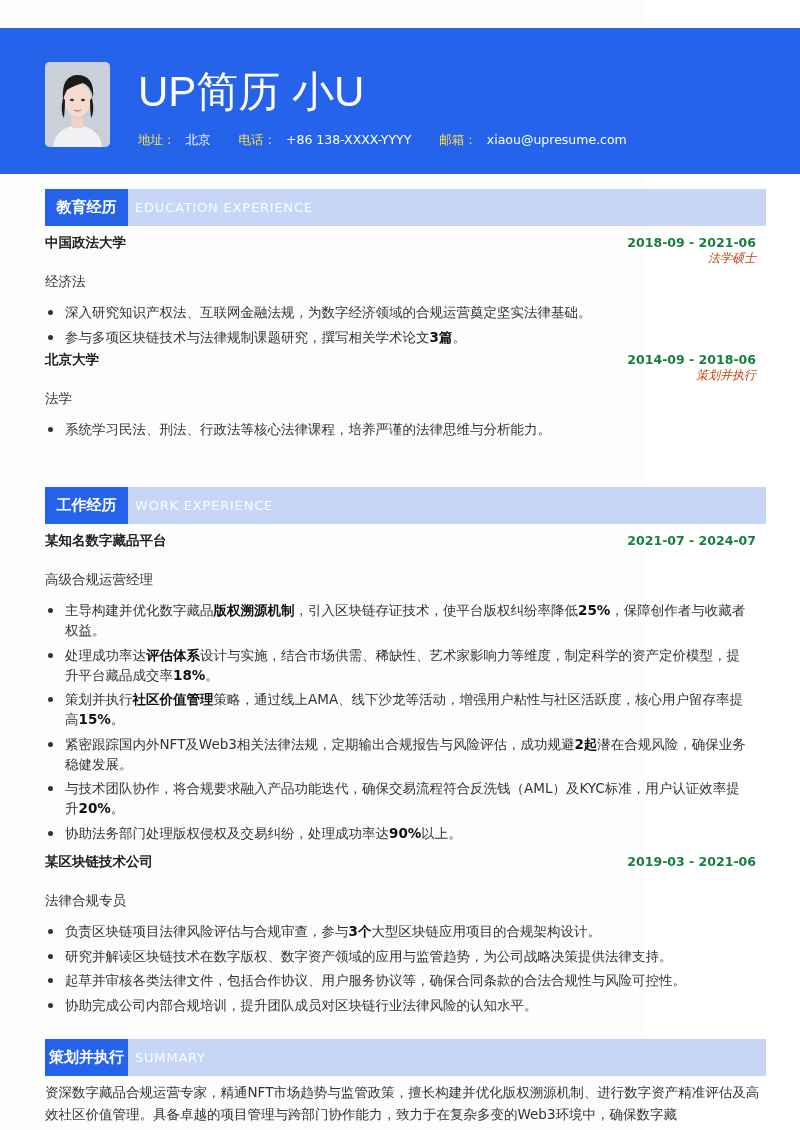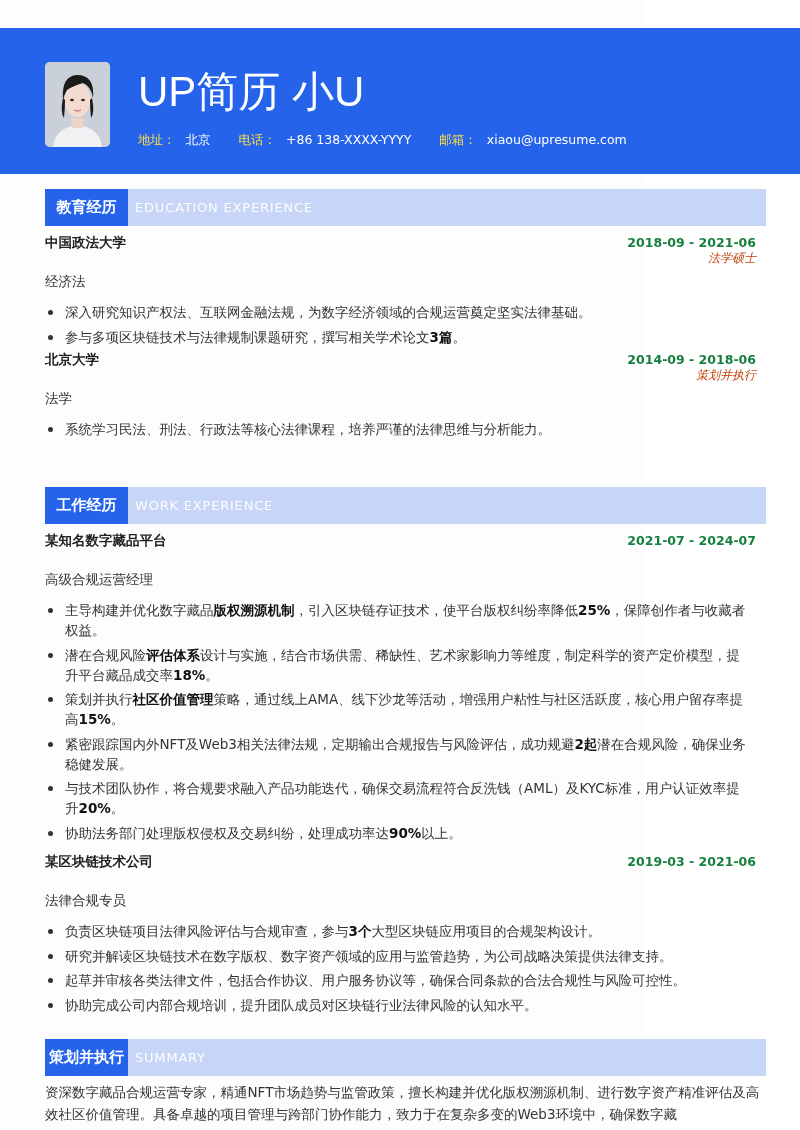--- a/index.html
+++ b/index.html
@@ -147,21 +147,21 @@
   <div class="entry" style="top:532px;">
     <div class="entry-row">
       <span class="entry-title">某知名数字藏品平台</span>
       <span class="entry-date">2021-07 - 2024-07</span>
     </div>
     <div class="entry-sub-row">
       <span class="entry-role">高级合规运营经理</span>
     </div>
     <ul class="bullets">
         <li><span>主导构建并优化数字藏品</span><b>版权溯源机制</b><span>，引入区块链存证技术，使平台版权纠纷率降低</span><b>25%</b><span>，保障创作者与收藏者权益。</span></li>
-        <li><span>潜在合规风险</span><b>评估体系</b><span>设计与实施，结合市场供需、稀缺性、艺术家影响力等维度，制定科学的资产定价模型，提升平台藏品成交率</span><b>18%</b><span>。</span></li>
+        <li><span>处理成功率达</span><b>评估体系</b><span>设计与实施，结合市场供需、稀缺性、艺术家影响力等维度，制定科学的资产定价模型，提升平台藏品成交率</span><b>18%</b><span>。</span></li>
         <li><span>策划并执行</span><b>社区价值管理</b><span>策略，通过线上AMA、线下沙龙等活动，增强用户粘性与社区活跃度，核心用户留存率提高</span><b>15%</b><span>。</span></li>
         <li><span>紧密跟踪国内外NFT及Web3相关法律法规，定期输出合规报告与风险评估，成功规避</span><b>2起</b><span>潜在合规风险，确保业务稳健发展。</span></li>
         <li><span>与技术团队协作，将合规要求融入产品功能迭代，确保交易流程符合反洗钱（AML）及KYC标准，用户认证效率提升</span><b>20%</b><span>。</span></li>
         <li><span>协助法务部门处理版权侵权及交易纠纷，处理成功率达</span><b>90%</b><span>以上。</span></li>
       </ul>
   </div>
 
   <div class="entry" style="top:853px;">
     <div class="entry-row">
       <span class="entry-title">某区块链技术公司</span>

